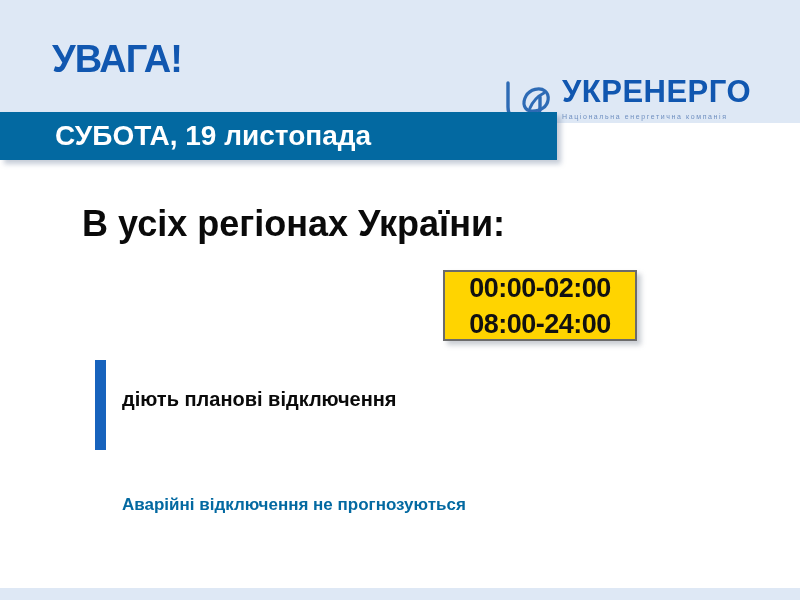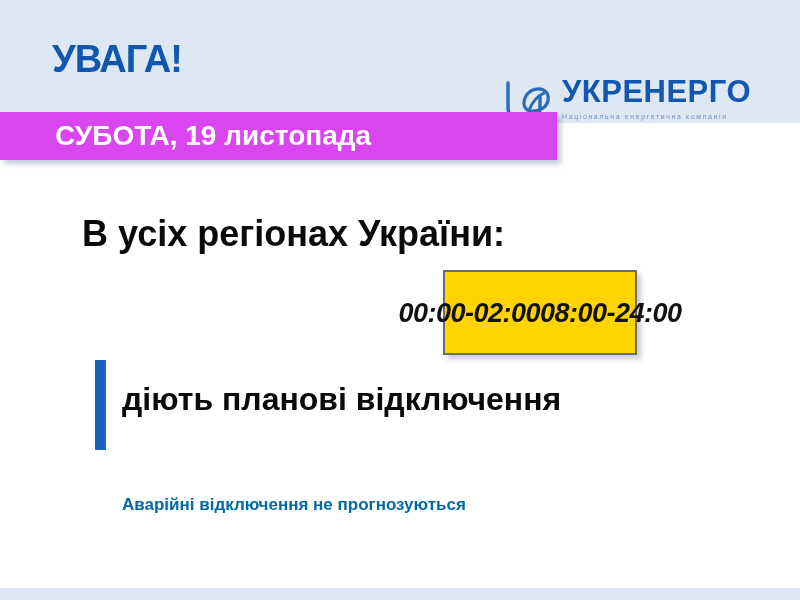--- a/index.html
+++ b/index.html
@@ -88,64 +88,63 @@
     font-family: "Liberation Sans", "DejaVu Sans", sans-serif;
   }
 
   
   .date-banner {
     position: absolute;
     left: 0;
     top: 112px;
     width: 557px;
     height: 48px;
-    background: #d946ef;
+    background: #0369a1;
     box-shadow: 4px 4px 5px rgba(90, 110, 140, 0.35);
   }
   .date-banner-text {
     position: absolute;
     left: 55px;
     top: 9px;
     font-size: 28px;
     line-height: 30px;
     font-weight: bold;
     color: #ffffff;
     white-space: nowrap;
     font-family: "Liberation Sans", "DejaVu Sans", sans-serif;
   }
 
   
   .region-headline {
     position: absolute;
     left: 82px;
-    top: 213px;
+    top: 203px;
     font-size: 36px;
     line-height: 42px;
     font-weight: bold;
     color: #0a0a0a;
     white-space: nowrap;
     font-family: "Liberation Sans", "DejaVu Sans", sans-serif;
   }
 
   
   .time-box {
     position: absolute;
     left: 443px;
     top: 270px;
     width: 194px;
-    height: 85px;
+    height: 71px;
     background: #ffd400;
     border: 2px solid #6b6b6b;
     box-sizing: border-box;
     box-shadow: 4px 4px 5px rgba(120, 130, 145, 0.40);
     display: flex;
-    flex-direction: row;
+    flex-direction: column;
     align-items: center;
     justify-content: center;
-    font-style: italic;
   }
   .time-line {
     font-size: 27px;
     line-height: 36px;
     font-weight: bold;
     color: #111111;
     letter-spacing: -0.5px;
     font-family: "Liberation Sans", "DejaVu Sans", sans-serif;
     white-space: nowrap;
   }
@@ -156,21 +155,21 @@
     left: 95px;
     top: 360px;
     width: 11px;
     height: 90px;
     background: #1763bd;
   }
   .schedule-line {
     position: absolute;
     left: 122px;
     top: 384px;
-    font-size: 32px;
+    font-size: 20px;
     line-height: 30px;
     font-weight: bold;
     color: #0a0a0a;
     white-space: nowrap;
     font-family: "Liberation Sans", "DejaVu Sans", sans-serif;
   }
 
   
   .footnote {
     position: absolute;

